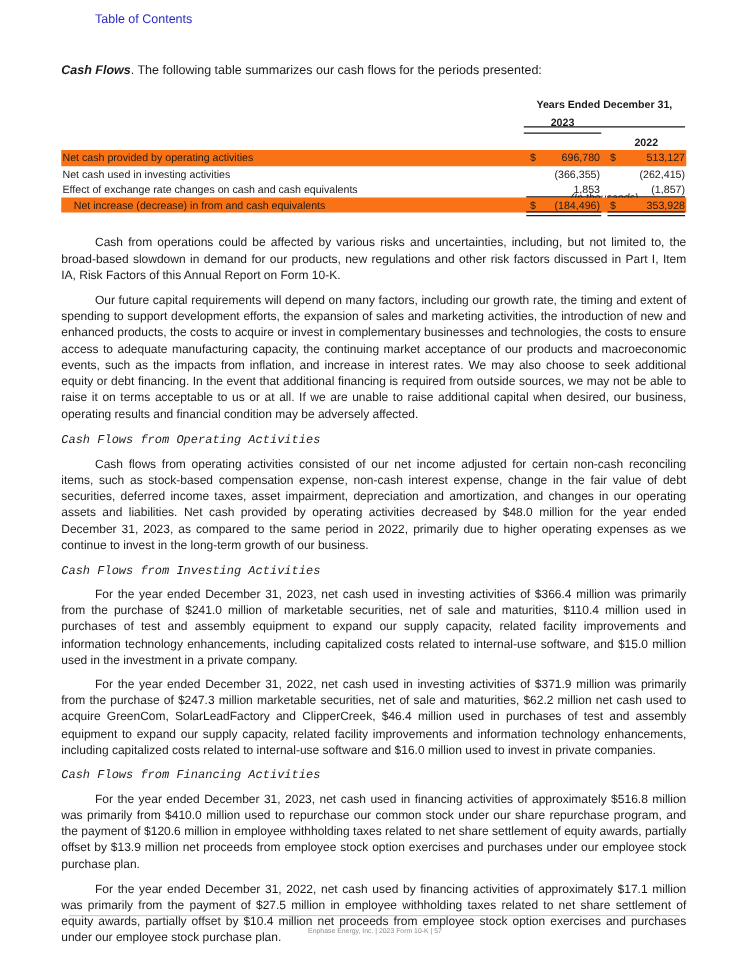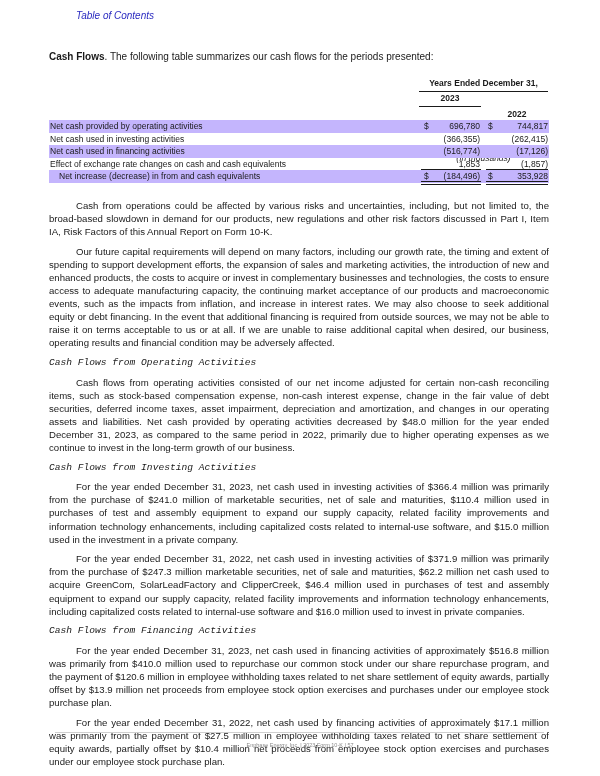--- a/index.html
+++ b/index.html
@@ -13,54 +13,54 @@
       position: relative;
       overflow: hidden;
       font-family: "Liberation Sans", sans-serif;
       color: #1a1a1a;
     }
     .toc-link {
       position: absolute;
       left: 76px;
       top: 10px;
       font-size: 10px;
-      font-style: italic;
       color: #2a2ac0;
       text-decoration: none;
       cursor: pointer;
     }
     .intro {
       position: absolute;
       left: 49px;
       top: 50px;
       font-size: 10px;
       line-height: 13px;
       color: #1a1a1a;
     }
     .intro .bold-it {
       font-weight: bold;
+      font-style: italic;
     }
     
     .cf-table {
       position: absolute;
       left: 49px;
       top: 76px;
       width: 500px;
     }
     .hdr-years {
       position: absolute;
       left: 370px;
       width: 129px;
       top: 2px;
       text-align: center;
       font-weight: bold;
       font-size: 8.5px;
       line-height: 11px;
       border-bottom: 1px solid #1a1a1a;
-      padding-bottom: 2px;
+      padding-bottom: 12px;
     }
     .hdr-year {
       position: absolute;
       top: 17px;
       font-weight: bold;
       font-size: 8.5px;
       line-height: 11px;
       text-align: center;
       border-bottom: 1px solid #1a1a1a;
       padding-bottom: 2px;
@@ -83,21 +83,21 @@
       left: 0;
       top: 44px;
       width: 500px;
     }
     .row {
       position: relative;
       height: 12.6px;
       font-size: 8.5px;
       line-height: 12.6px;
     }
-    .row.shade { background: #c4b5fd; }
+    .row.shade { background: #f97316; }
     .row .label {
       position: absolute;
       left: 1px;
       top: 0;
       white-space: nowrap;
     }
     .row.total .label { left: 10px; }
     .row .dollar {
       position: absolute;
       top: 0;
@@ -132,21 +132,21 @@
       position: absolute;
       top: -1px;
       left: 437px;
       width: 62px;
       border-top: 1px solid #1a1a1a;
     }
     
     .body-text {
       position: absolute;
       left: 49px;
-      top: 199px;
+      top: 188px;
       width: 500px;
       font-size: 9.6px;
       line-height: 13.1px;
       color: #1a1a1a;
     }
     .body-text p {
       margin: 0 0 6.5px 0;
       text-align: justify;
       text-indent: 27px;
     }
@@ -190,35 +190,28 @@
   <div class="hdr-year y1">2023</div>
   <div class="hdr-year y2">2022</div>
   <div class="hdr-units">(In thousands)</div>
 
   <div class="rows">
     <div class="row shade">
       <span class="label">Net cash provided by operating activities</span>
       <span class="dollar d1">$</span>
       <span class="val v1">696,780</span>
       <span class="dollar d2">$</span>
-      <span class="val v2">744,817</span>
+      <span class="val v2">513,127</span>
     </div>
     <div class="row">
       <span class="label">Net cash used in investing activities</span>
       <span class="dollar d1"></span>
       <span class="val v1">(366,355)</span>
       <span class="dollar d2"></span>
       <span class="val v2">(262,415)</span>
-    </div>
-    <div class="row shade">
-      <span class="label">Net cash used in financing activities</span>
-      <span class="dollar d1"></span>
-      <span class="val v1">(516,774)</span>
-      <span class="dollar d2"></span>
-      <span class="val v2">(17,126)</span>
     </div>
     <div class="row">
       <span class="label">Effect of exchange rate changes on cash and cash equivalents</span>
       <span class="dollar d1"></span>
       <span class="val v1">1,853</span>
       <span class="dollar d2"></span>
       <span class="val v2">(1,857)</span>
     </div>
     <div class="row shade total">
       <span class="top1"></span>

